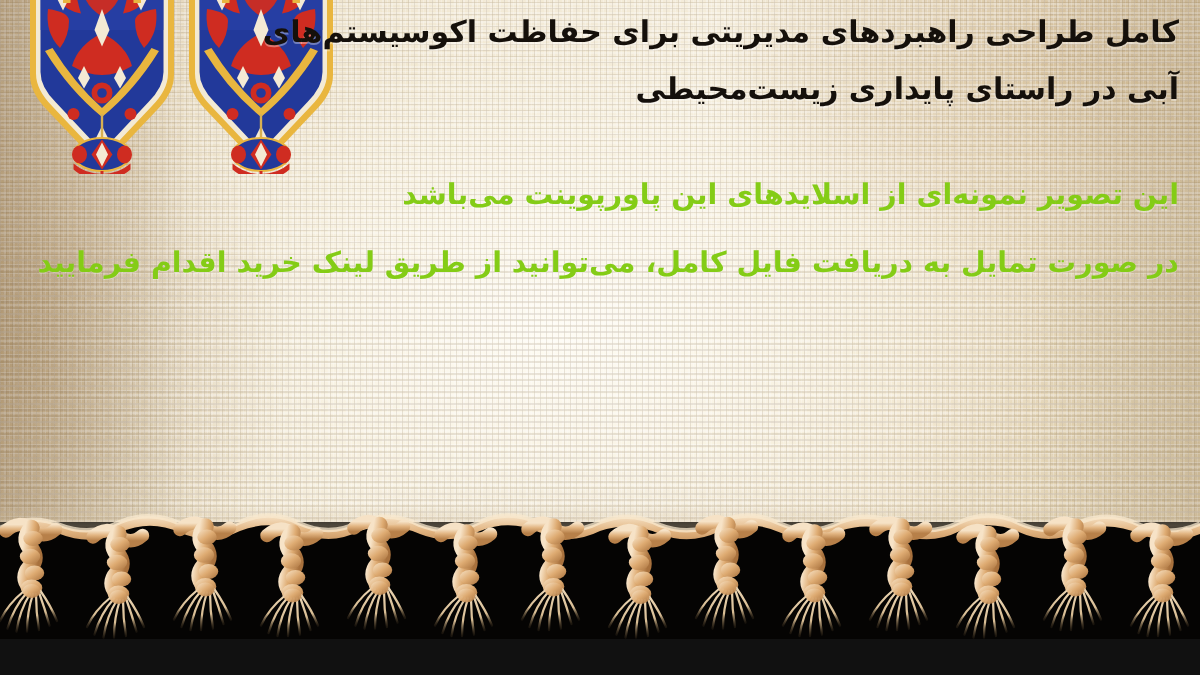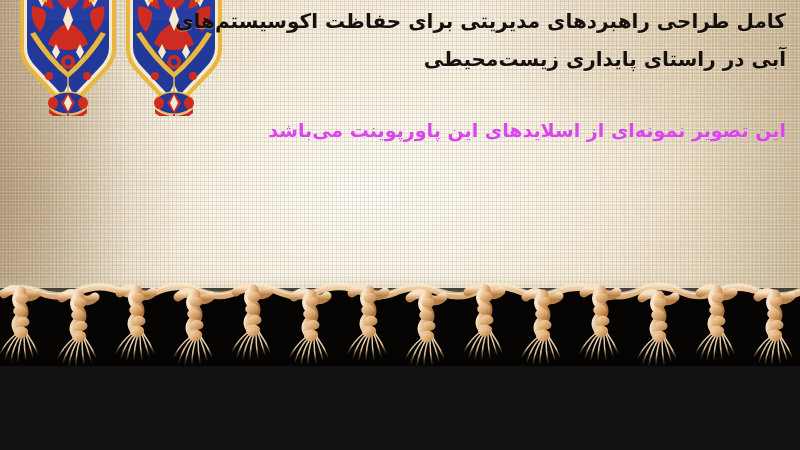--- a/index.html
+++ b/index.html
@@ -1,21 +1,21 @@
 <!DOCTYPE html>
 <html lang="fa" dir="rtl"><head>
 <meta charset="utf-8">
 <title>Persian Carpet Slide</title>
 <style>
   html,body{margin:0;padding:0;background:#111;}
   *{box-sizing:border-box;}
 
   .slide{
     position:relative;
-    width:800px;height:366px;
+    width:800px;height:426px;
     overflow:hidden;
     font-family:"DejaVu Sans","Liberation Sans",sans-serif;
   }
 
   
   .bg-base{
     position:absolute;inset:0;
     background:#e9dcc6;
   }
   
@@ -79,21 +79,21 @@
     text-shadow:0 1px 0 rgba(255,255,255,.35);
   }
   .title .tline{display:block;white-space:nowrap;}
   .title .tline2{padding-left:0;padding-right:0;}
 
   .body-block{
     position:absolute;
     top:108px;left:0;right:14px;
     text-align:right;
     direction:rtl;
-    color:#d946ef;
+    color:#84cc16;
     font-size:19px;
     font-weight:bold;
     line-height:45px;
     text-shadow:0 1px 0 rgba(255,255,255,.30);
   }
   .body-block .bline{display:block;white-space:nowrap;}
 
   
   .ornaments{position:absolute;top:0;left:0;width:260px;height:115px;}
   .orn{position:absolute;top:-34px;width:104px;height:150px;}
@@ -218,20 +218,21 @@
 
   <div class="text-layer">
 
     <div class="title">
       <span class="tline tline1">کامل طراحی راهبردهای مدیریتی برای حفاظت اکوسیستم‌های</span>
       <span class="tline tline2">آبی در راستای پایداری زیست‌محیطی</span>
     </div>
 
     <div class="body-block">
       <span class="bline">این تصویر نمونه‌ای از اسلایدهای این پاورپوینت می‌باشد</span>
+      <span class="bline">در صورت تمایل به دریافت فایل کامل، می‌توانید از طریق لینک خرید اقدام فرمایید</span>
     </div>
 
   </div>
 
   <div class="fringe">
     <div class="fringe-black"></div>
     <div class="fringe-fade"></div>
 
     <svg class="fringe-svg" viewBox="0 0 800 90" preserveAspectRatio="none" aria-hidden="true">
       <defs>

